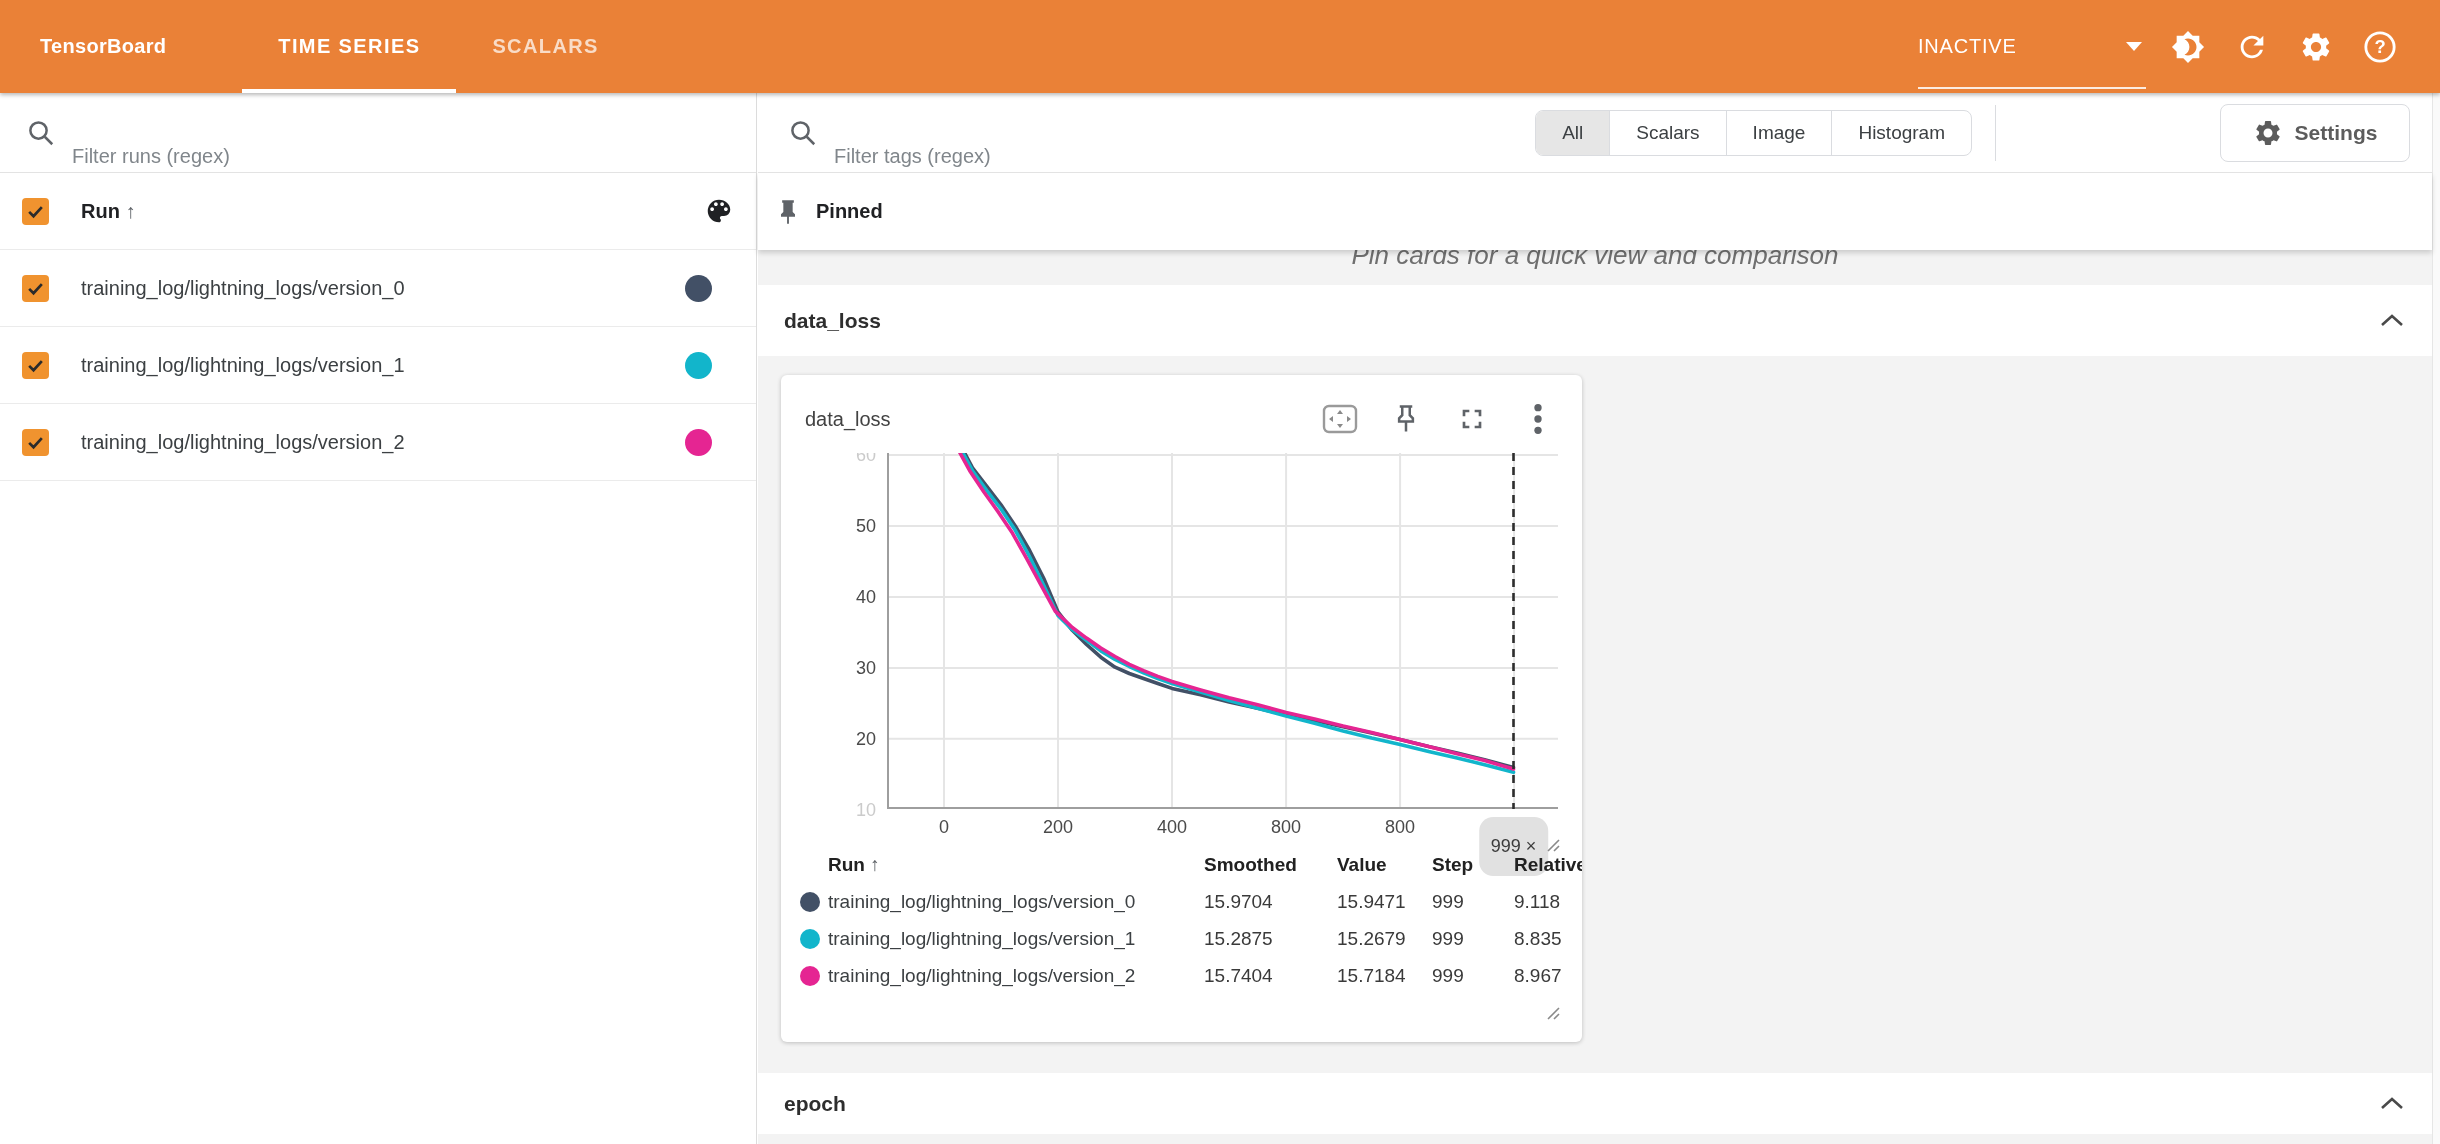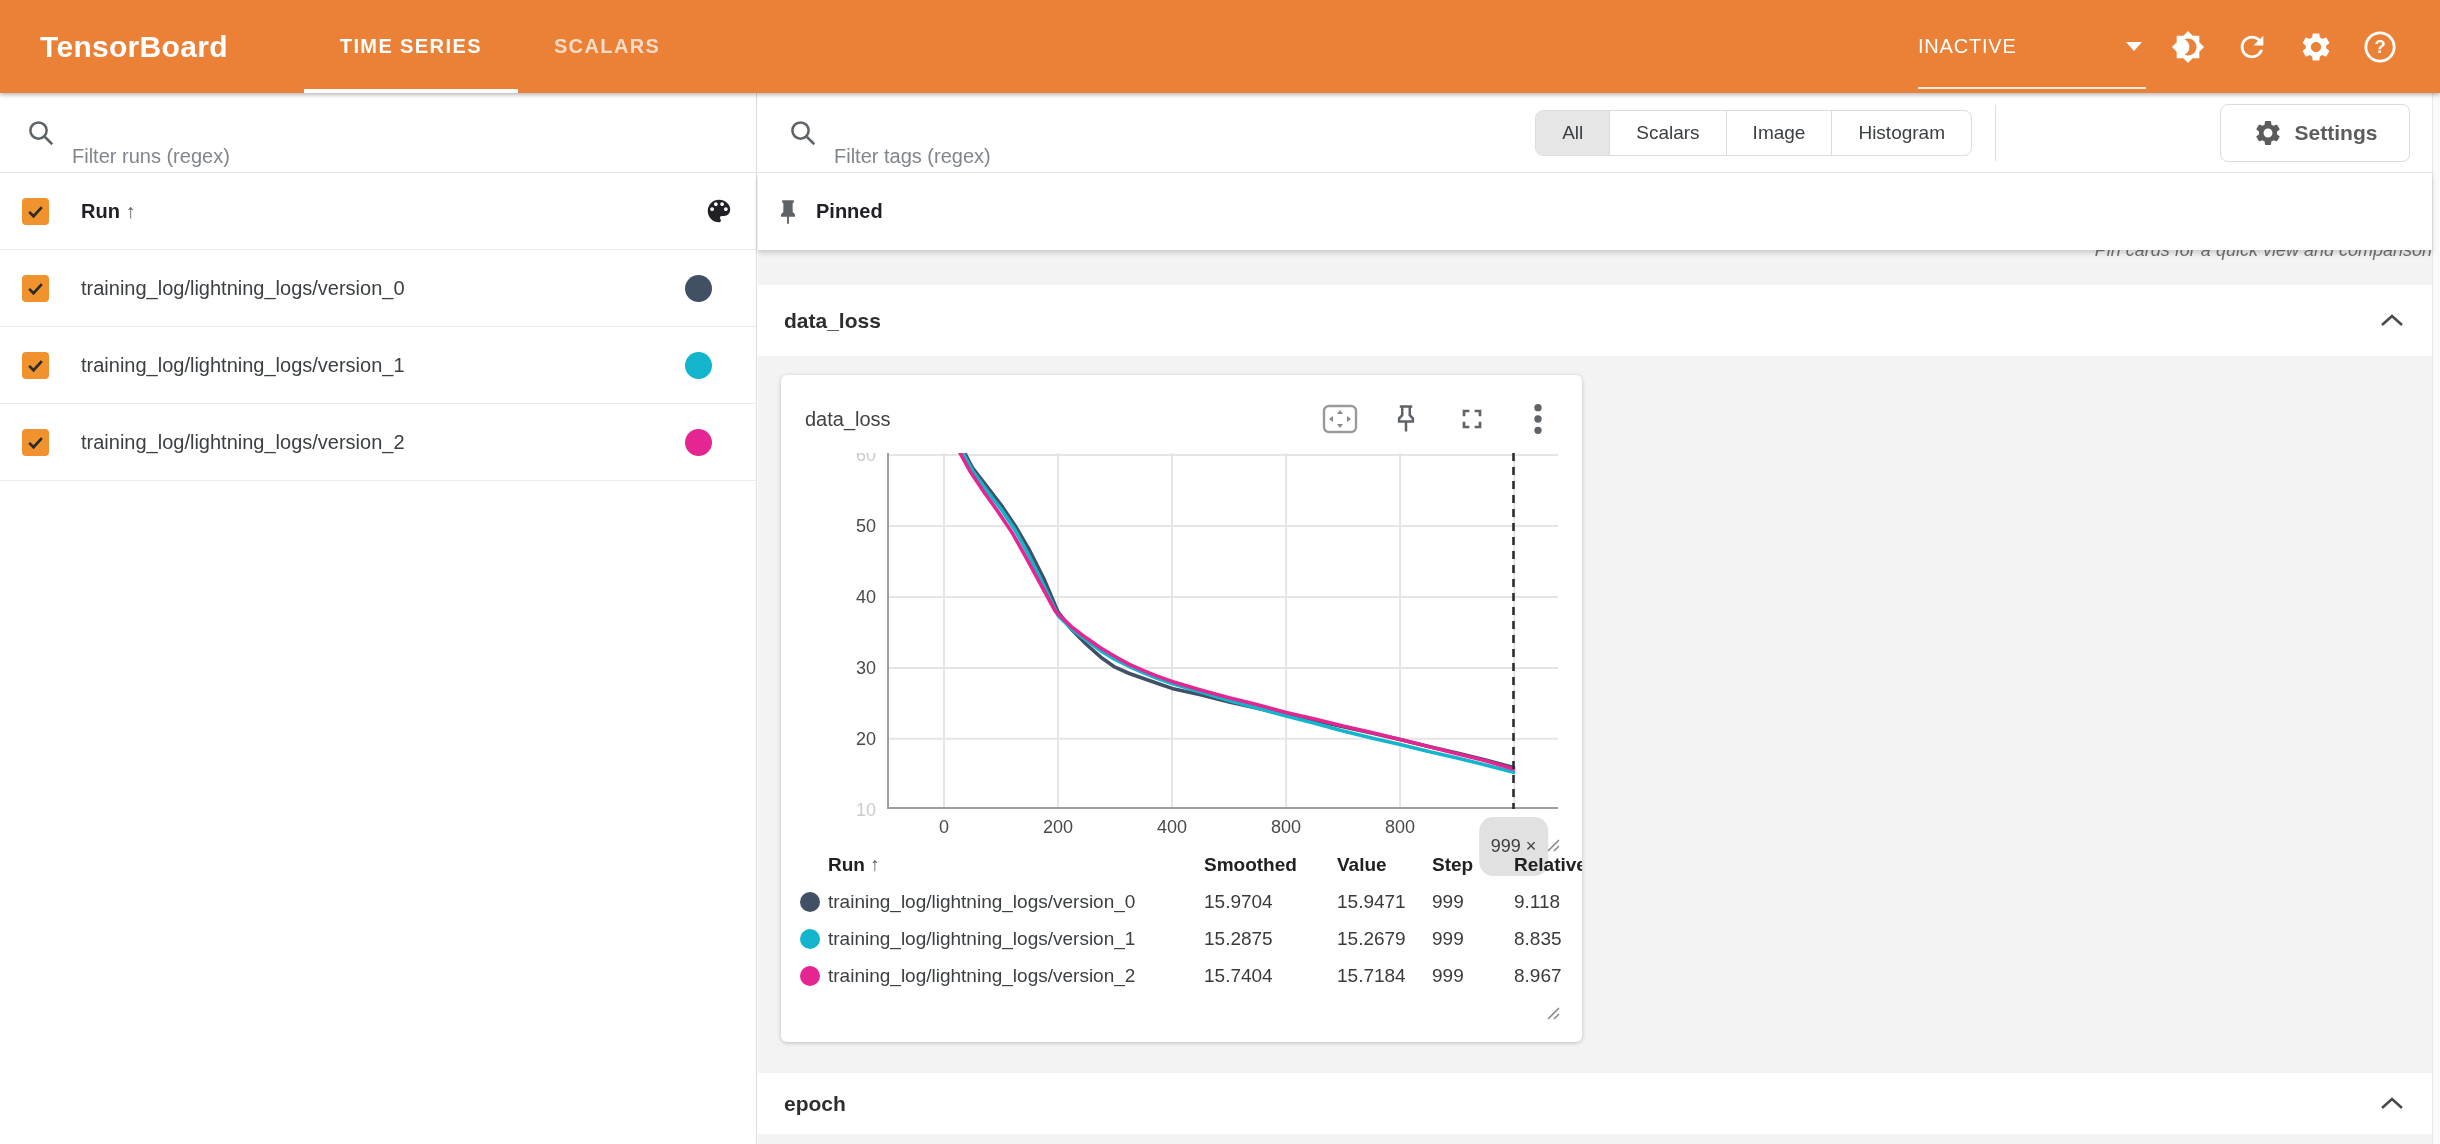--- a/index.html
+++ b/index.html
@@ -4,21 +4,21 @@
 <style>
   * { margin:0; padding:0; box-sizing:border-box; }
   html,body { width:2440px; height:1144px; overflow:hidden; background:#fff;
               font-family:"Liberation Sans", sans-serif; }
   #app { position:relative; width:2440px; height:1144px; }
 
   
   .header { position:absolute; left:0; top:0; width:2440px; height:93px;
             background:#ea8137; display:flex; align-items:center; z-index:50;
             box-shadow:0 2px 4px rgba(0,0,0,.28); }
-  .logo { color:#fff; font-size:30px; font-weight:700; margin-left:40px; letter-spacing:.3px; }
+  .logo { color:#fff; font-size:20px; font-weight:700; margin-left:40px; letter-spacing:.3px; }
   .tabs { display:flex; height:100%; margin-left:76px; }
   .tab { position:relative; display:flex; align-items:center; padding:0 36px;
          color:rgba(255,255,255,.72); font-size:20px; font-weight:700; letter-spacing:1.4px; cursor:pointer; }
   .tab.active { color:#fff; }
   .tab-underline { position:absolute; left:0; bottom:0; width:100%; height:4px; background:#fff; }
   .header-right { position:absolute; right:28px; top:0; height:100%; display:flex; align-items:center; }
   .status-select { position:relative; width:238px; height:100%; display:flex; align-items:center; cursor:pointer; }
   .status-value { color:#fff; font-size:20px; letter-spacing:.8px; }
   .caret { width:0; height:0; border-left:8px solid transparent; border-right:8px solid transparent;
            border-top:9px solid #fff; position:absolute; right:14px; top:42px; }
@@ -52,21 +52,21 @@
   .vdiv { position:absolute; right:436px; top:12px; width:1px; height:56px; background:#dadce0; }
   .settings-btn { position:absolute; right:22px; top:11px; width:190px; height:58px; border:1px solid #dadce0;
                   border-radius:8px; background:#fff; display:flex; align-items:center; justify-content:center;
                   gap:12px; cursor:pointer; }
   .settings-label { font-size:21px; font-weight:700; color:#5c5c5c; }
 
   .pinned-row { position:absolute; left:0; top:80px; width:1674px; height:77px; background:#fff;
                 display:flex; align-items:center; padding:0 16px; z-index:20;
                 box-shadow:0 3px 5px rgba(0,0,0,.16); }
   .pinned-label { font-size:20px; font-weight:700; color:#202124; margin-left:14px; }
-  .hint { position:absolute; left:0; top:147px; width:1674px; text-align:right; font-size:18px;
+  .hint { position:absolute; left:0; top:147px; width:1674px; text-align:center; font-size:26px;
           font-style:italic; color:#6f6f6f; z-index:10; }
 
   .section-bar { position:absolute; left:0; width:1674px; background:#fff; display:flex;
                  align-items:center; justify-content:space-between; padding:0 26px; cursor:pointer; }
   .section-title { font-size:21px; font-weight:700; color:#2e2e2e; }
   #section-dataloss { top:192px; height:71px; }
   #section-epoch { top:980px; height:61px; }
 
   
   .card { position:absolute; left:23px; top:282px; width:801px; height:667px; background:#fff;

